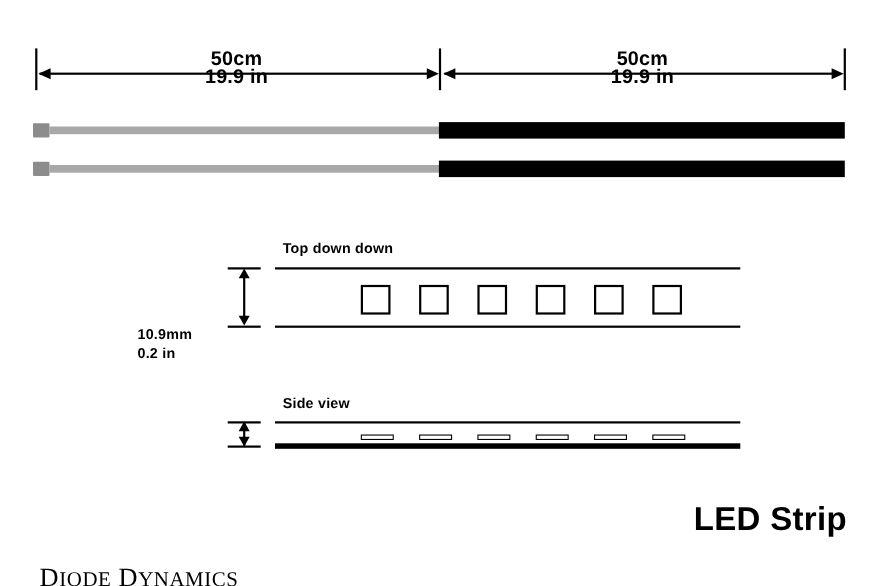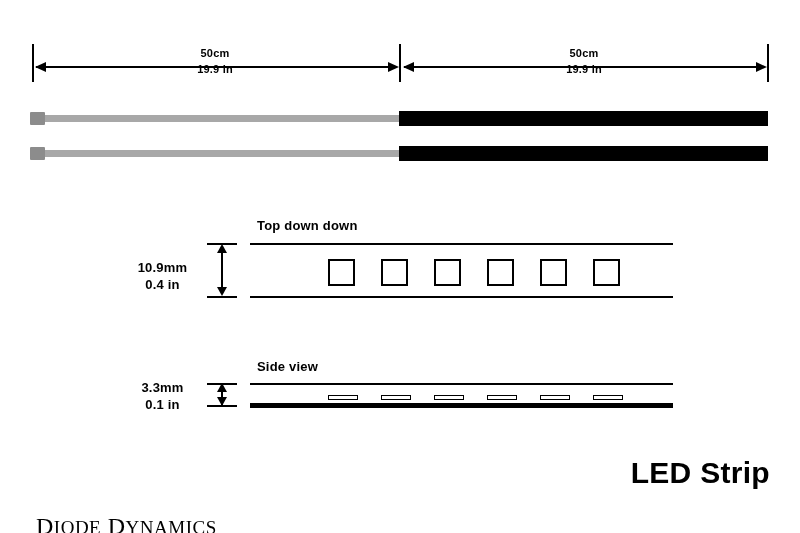--- a/index.html
+++ b/index.html
@@ -36,21 +36,21 @@
     width: 0; height: 0;
     border-top: 5px solid transparent;
     border-bottom: 5px solid transparent;
   }
   .arrow-left  { border-right: 11px solid #000; }
   .arrow-right { border-left: 11px solid #000; }
 
   .dim-label {
     position: absolute;
     text-align: center;
-    font-size: 11px;
+    font-size: 18px;
     font-weight: bold;
     line-height: 16px;
     letter-spacing: 0.2px;
   }
 
   
   .connector {
     position: absolute;
     background: #8c8c8c;
     border-radius: 1px;
@@ -89,25 +89,25 @@
   .varrow-up, .varrow-down {
     position: absolute;
     width: 0; height: 0;
     border-left: 5px solid transparent;
     border-right: 5px solid transparent;
   }
   .varrow-up   { border-bottom: 9px solid #000; }
   .varrow-down { border-top: 9px solid #000; }
   .meas-label {
     position: absolute;
-    text-align: center;
     font-size: 13px;
     font-weight: bold;
     line-height: 17px;
     letter-spacing: 0.2px;
+    margin-top: 36px;
   }
 
   .led-square {
     position: absolute;
     border: 2px solid #000;
     background: #ffffff;
     box-sizing: border-box;
   }
   .led-side {
     position: absolute;
@@ -179,45 +179,41 @@
   <div class="hline" style="left:250px; top:296px; width:423px;"></div>
 
   <div class="hline" style="left:207px; top:243px; width:30px;"></div>
   <div class="hline" style="left:207px; top:296px; width:30px;"></div>
   <div class="vtick" style="left:221px; top:247px; height:45px;"></div>
   <div class="varrow-up" style="left:217px; top:244px;"></div>
   <div class="varrow-down" style="left:217px; top:287px;"></div>
 
   <div class="meas-label" style="left:125px; top:259px; width:75px;">
     <div>10.9mm</div>
-    <div>0.4 in</div>
+    <div>0.2 in</div>
   </div>
 
   <div class="led-square" style="left:328px; top:259px; width:27px; height:27px;"></div>
   <div class="led-square" style="left:381px; top:259px; width:27px; height:27px;"></div>
   <div class="led-square" style="left:434px; top:259px; width:27px; height:27px;"></div>
   <div class="led-square" style="left:487px; top:259px; width:27px; height:27px;"></div>
   <div class="led-square" style="left:540px; top:259px; width:27px; height:27px;"></div>
   <div class="led-square" style="left:593px; top:259px; width:27px; height:27px;"></div>
 
   <div class="view-title" style="left:257px; top:359px;">Side view</div>
 
   <div class="hline" style="left:250px; top:383px; width:423px;"></div>
   <div class="thickline" style="left:250px; top:403px; width:423px;"></div>
 
   <div class="hline" style="left:207px; top:383px; width:30px;"></div>
   <div class="hline" style="left:207px; top:405px; width:30px;"></div>
   <div class="vtick" style="left:221px; top:384px; height:21px;"></div>
   <div class="varrow-up" style="left:217px; top:383px;"></div>
   <div class="varrow-down" style="left:217px; top:397px;"></div>
 
-  <div class="meas-label" style="left:125px; top:379px; width:75px;">
-    <div>3.3mm</div>
-    <div>0.1 in</div>
-  </div>
 
   <div class="led-side" style="left:328px; top:395px; width:30px; height:5px;"></div>
   <div class="led-side" style="left:381px; top:395px; width:30px; height:5px;"></div>
   <div class="led-side" style="left:434px; top:395px; width:30px; height:5px;"></div>
   <div class="led-side" style="left:487px; top:395px; width:30px; height:5px;"></div>
   <div class="led-side" style="left:540px; top:395px; width:30px; height:5px;"></div>
   <div class="led-side" style="left:593px; top:395px; width:30px; height:5px;"></div>
 
   <div class="brand"><span>D</span><span class="small">IODE</span> <span>D</span><span class="small">YNAMICS</span></div>
 

